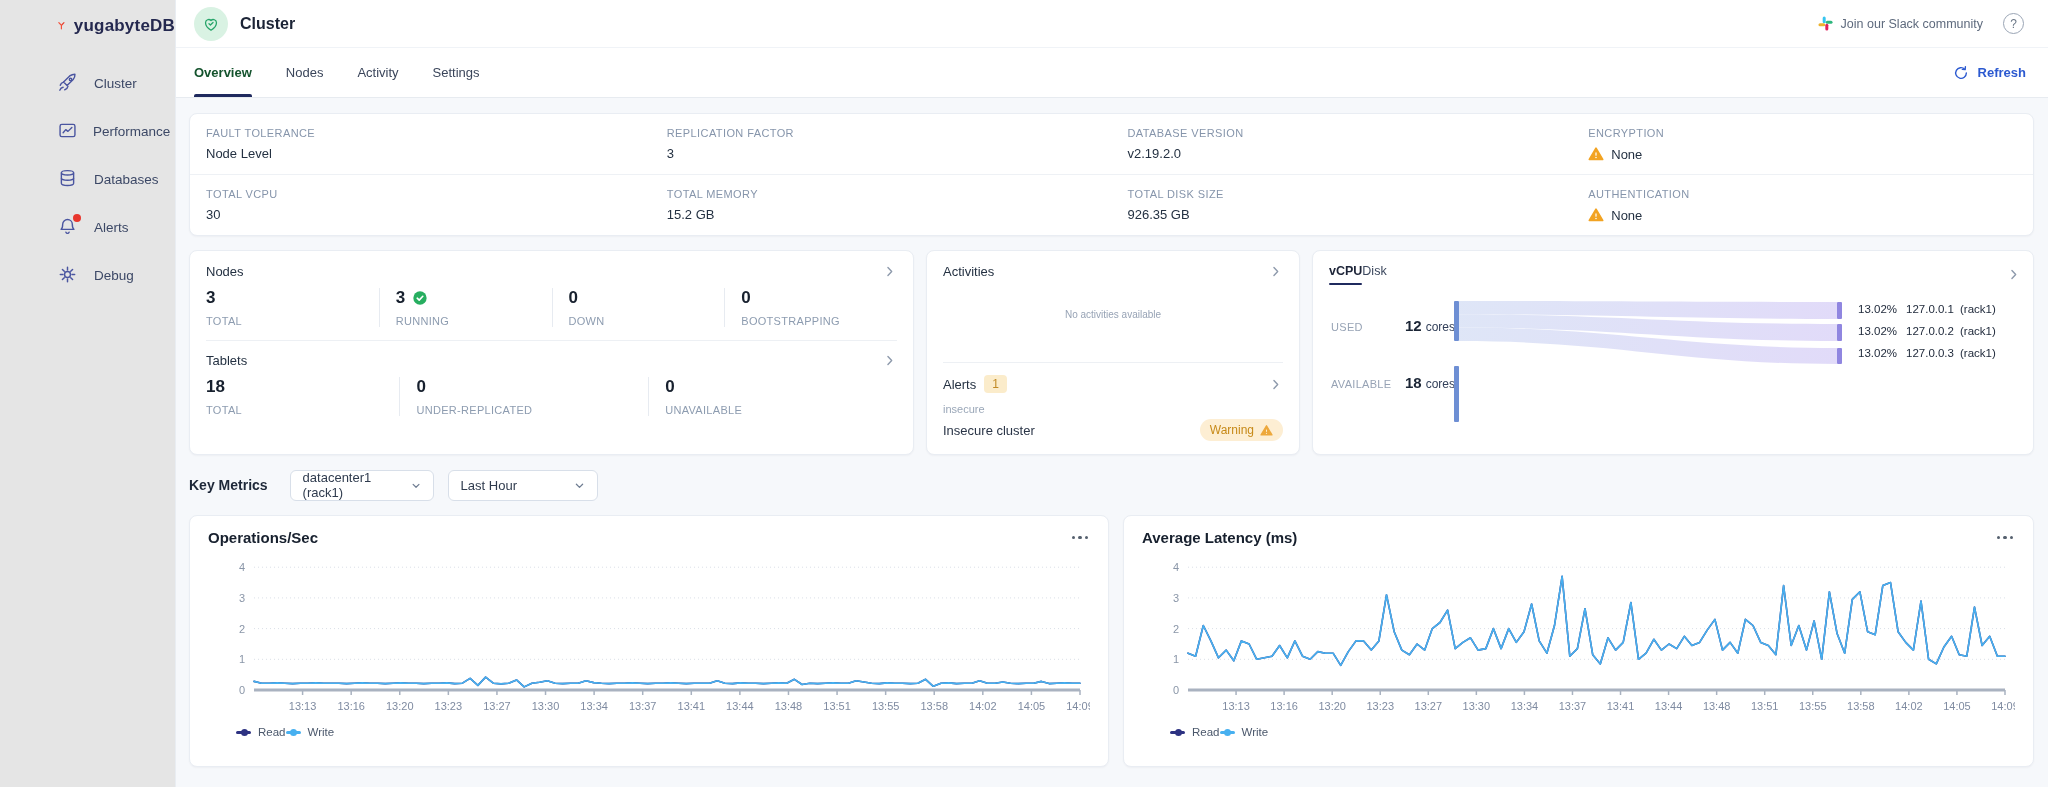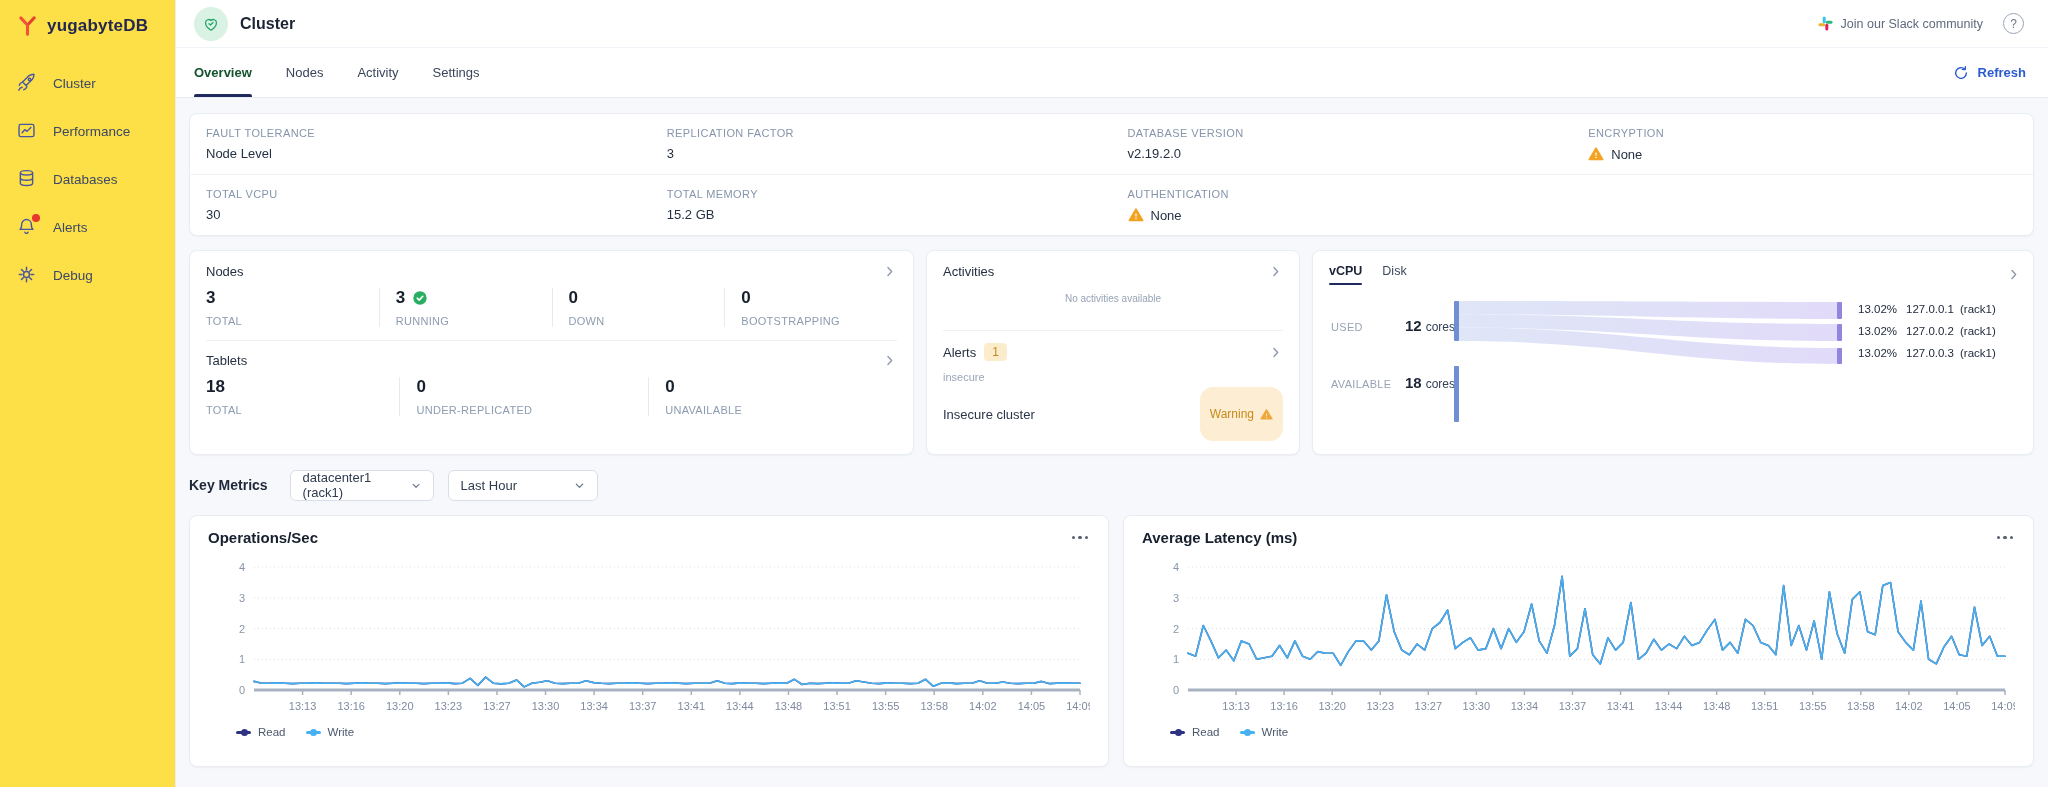--- a/index.html
+++ b/index.html
@@ -1,20 +1,20 @@
 <!DOCTYPE html>
 <html><head>
 <meta charset="utf-8">
 <style>
   * { margin:0; padding:0; box-sizing:border-box; }
   html,body { width:2048px; height:787px; font-family:"Liberation Sans",sans-serif; background:#f6f8fb; overflow:hidden; }
   .app { display:flex; width:2048px; height:787px; }
 
   
-  .sidebar { width:176px; background:#fde047; border-right:1px solid #e9edf2; flex-shrink:0; }
+  .sidebar { width:176px; background:#e5e5e5; border-right:1px solid #e9edf2; flex-shrink:0;padding-left:41px; }
   .logo { display:flex; align-items:center; gap:8px; padding:14px 0 14px 16px; }
   .logo-text { font-size:17px; font-weight:bold; color:#24284f; letter-spacing:.2px; }
   .nav { margin-top:8px; }
   .nav-item { display:flex; align-items:center; gap:15px; padding:13px 16px; cursor:pointer; }
   .nav-item .nav-icon { width:22px; height:22px; color:#4a55a0; position:relative; display:inline-flex; }
   .nav-item .nav-label { font-size:13.5px; color:#3c4866; }
   .red-dot { position:absolute; top:-2px; right:-2px; width:8px; height:8px; border-radius:50%; background:#e8362d; }
 
   
   .main { flex:1; display:flex; flex-direction:column; min-width:0; }
@@ -58,24 +58,24 @@
   .stat-value { font-size:17px; font-weight:bold; color:#17202e; display:flex; align-items:center; gap:7px; }
   .stat-label { margin-top:7px; font-size:11px; letter-spacing:.3px; color:#8d9cb0; }
   .hdiv { border:none; border-top:1px solid #edf0f4; margin:13px 0 12px; }
 
   .act-card { padding:13px 16px; display:flex; flex-direction:column; }
   .empty-msg { flex:1; display:flex; align-items:center; justify-content:center; font-size:10px; color:#97a3b5; }
   .alert-count { background:#fbeccb; color:#c18a26; font-size:12px; padding:2px 8px; border-radius:4px; }
   .alert-cat { margin-top:10px; font-size:11px; color:#9aa7b8; }
   .alert-row { display:flex; align-items:center; justify-content:space-between; margin-top:4px; }
   .alert-name { font-size:13px; color:#2a3547; }
-  .warn-badge { background:#fdeed3; color:#c78a19; font-size:12px; padding:20px 10px; border-radius:13px; display:flex; align-items:center; gap:6px; }
+  .warn-badge { background:#fdeed3; color:#c78a19; font-size:12px; padding:4px 10px; border-radius:13px; display:flex; align-items:center; gap:6px; }
 
   .usage-card { position:relative; padding:13px 16px; overflow:hidden; }
-  .mini-tabs { display:flex; gap:20px; }
+  .mini-tabs { display:flex; }
   .mini-tab { font-size:12.5px; color:#3c485e; padding-bottom:7px; cursor:pointer; position:relative; }
   .mini-tab.active { color:#1d2438; font-weight:bold; }
   .mini-tab.active::after { content:""; position:absolute; left:0; right:0; bottom:0; height:2.5px; background:#1f2a5e; border-radius:2px; }
   .usage-chev { position:absolute; right:12px; top:16px; }
   .u-row { position:absolute; left:18px; white-space:nowrap; }
   .u-cap { display:inline-block; width:68px; font-size:11px; letter-spacing:.3px; color:#97a3b5; }
   .u-val { font-size:15px; font-weight:bold; color:#1b2535; margin-left:6px; }
   .u-unit { font-size:12px; color:#33405a; margin-left:4px; }
   .sankey-svg { position:absolute; left:138px; top:44px; }
   .sk-label { position:absolute; font-size:11.5px; color:#222c3d; white-space:nowrap; }
@@ -92,21 +92,21 @@
   
   .charts-row { display:grid; grid-template-columns:920px 1fr; gap:14px; margin-top:14px; }
   .chart-card { padding:13px 18px 8px; height:252px; }
   .chart-head { display:flex; align-items:center; justify-content:space-between; }
   .chart-title { font-size:15px; font-weight:bold; color:#17202e; }
   .dots { display:flex; gap:3px; cursor:pointer; padding:4px 2px; }
   .dots i { width:3.5px; height:3.5px; border-radius:50%; background:#55606e; }
   .chart-svg { width:100%; height:172px; margin-top:4px; display:block; }
   .ytick { font-size:11px; fill:#8a96a8; font-family:"Liberation Sans",sans-serif; }
   .xtick { font-size:11px; fill:#7f8ba1; font-family:"Liberation Sans",sans-serif; }
-  .legend { display:flex; gap:20px; align-items:center; padding-left:28px; margin-top:4px; }
+  .legend { display:flex; align-items:center; padding-left:28px; margin-top:4px; }
   .lg-item { display:flex; align-items:center; gap:7px; font-size:11.5px; color:#4a576b; }
   .lg-marker { position:relative; width:15px; height:3px; border-radius:2px; display:inline-block; }
   .lg-marker::after { content:""; position:absolute; left:4.5px; top:-2px; width:7px; height:7px; border-radius:50%; background:inherit; }
   .lg-marker.read { background:#2d3282; }
   .lg-marker.write { background:#47b0f0; }
 </style>
 </head>
 <body>
 
 <div class="app">
@@ -250,20 +250,26 @@
         <div class="sum-cell">
           <div class="sum-label">TOTAL VCPU</div>
           <div class="sum-value">
               <span>30</span>
             </div>
         </div>
         <div class="sum-cell">
           <div class="sum-label">TOTAL MEMORY</div>
           <div class="sum-value">
               <span>15.2 GB</span>
+            </div>
+        </div>
+        <div class="sum-cell">
+          <div class="sum-label">TOTAL DISK SIZE</div>
+          <div class="sum-value">
+              <span>926.35 GB</span>
             </div>
         </div>
         <div class="sum-cell">
           <div class="sum-label">AUTHENTICATION</div>
           <div class="sum-value">
             <svg width="16" height="16" viewBox="0 0 24 24">
               <path d="M12 3.2 22 20.2H2z" fill="#f2a322" stroke="#f2a322" stroke-width="2.5" stroke-linejoin="round"></path>
               <rect x="11.1" y="9.5" width="1.8" height="5.2" rx="0.9" fill="#fff"></rect>
                 <circle cx="12" cy="17.3" r="1.1" fill="#fff"></circle>
             </svg>

